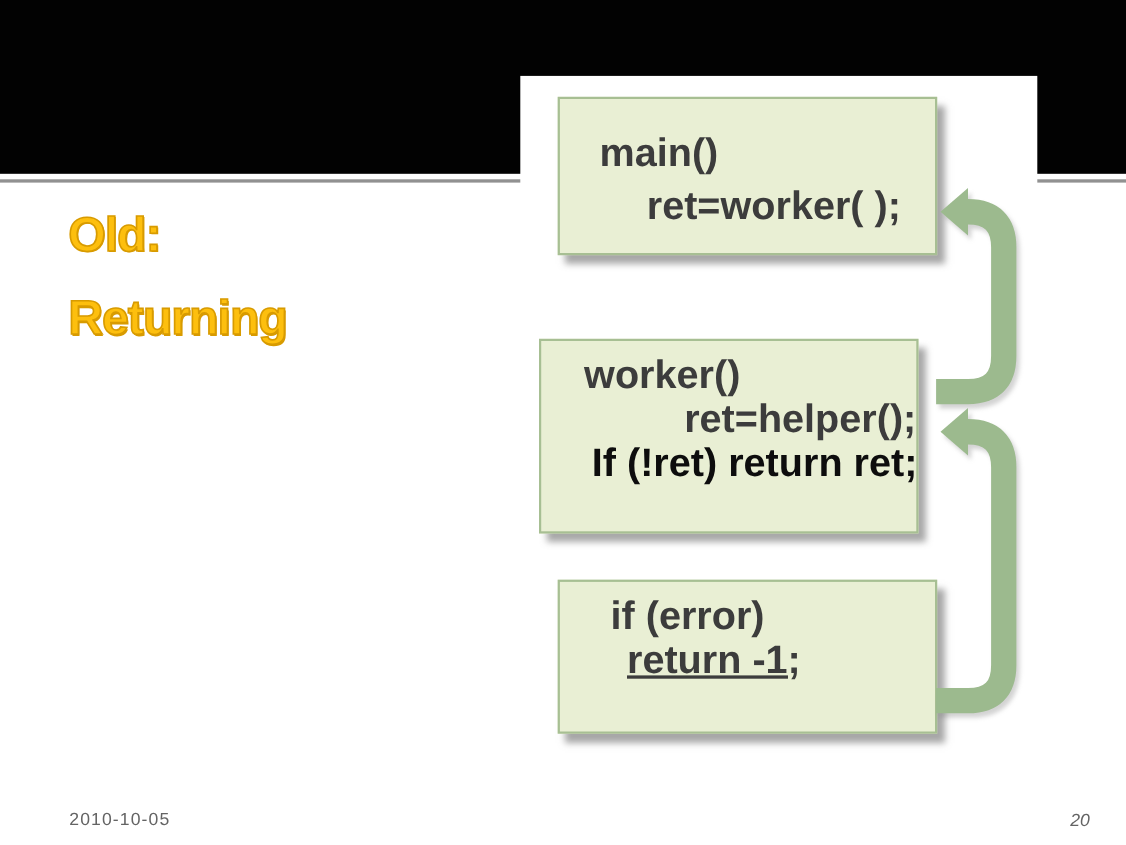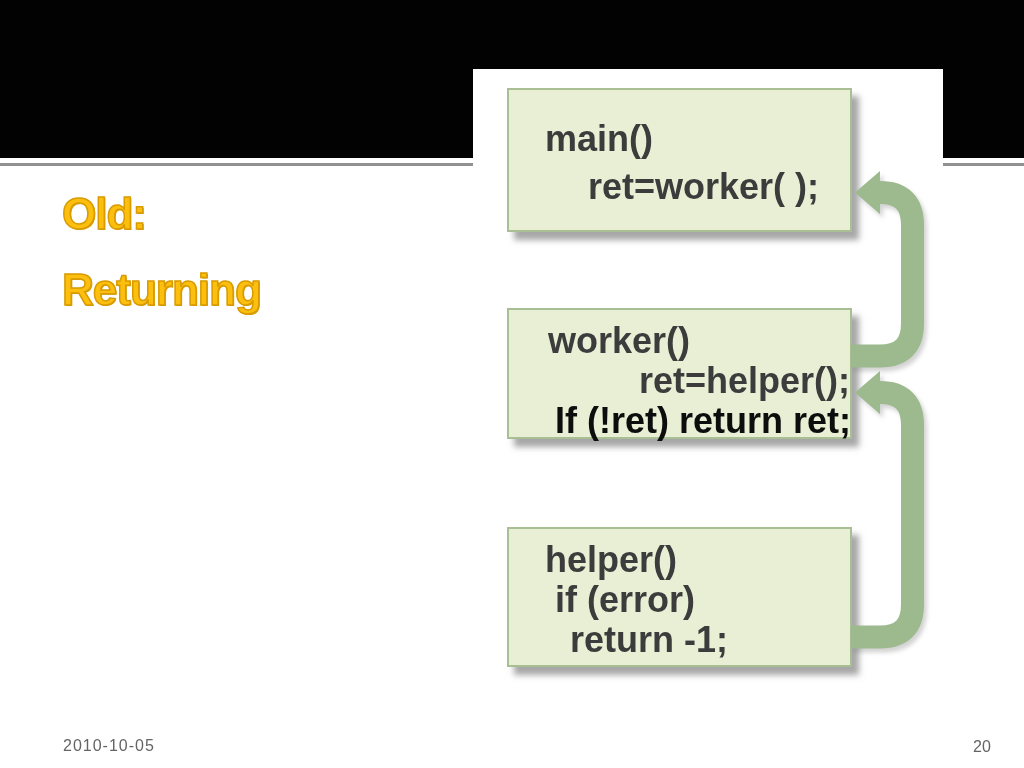--- a/index.html
+++ b/index.html
@@ -44,47 +44,47 @@
     box-shadow:7px 8px 6px rgba(95,95,95,0.55);
     color:var(--code-text);
     font-size:36px; font-weight:bold;
   }
   .box .code-line { white-space:pre; }
 
   .box-main   { left:507px; top:88px;  height:144px; padding:25px 0 0 36px; }
   .box-main   .code-line { line-height:48px; }
   .box-main   .l2 { margin-left:12px;text-align:center; }
 
-  .box-worker { left:507px; top:308px; height:131px; padding:11px 0 0 39px; }
+  .box-worker { left:490px; top:308px; height:177px; padding:11px 0 0 39px; }
   .box-worker .code-line { line-height:40px; }
   .box-worker .l2 { margin-left:10px;text-align:right; }
   .box-worker .l3 { margin-left:7px; color:#0d0d0d; }
 
   .box-helper { left:507px; top:527px; height:140px; padding:11px 0 0 36px; }
   .box-helper .code-line { line-height:40px; }
   .box-helper .l2 { margin-left:10px; }
-  .box-helper .l3 { margin-left:25px; }
+  .box-helper .l3 { margin-left:25px;text-decoration:underline; }
 
   
   .arrow-layer {
     position:absolute; left:0; top:0; width:1024px; height:768px;
     z-index:5; pointer-events:none;
     filter:drop-shadow(3px 4px 2px rgba(110,110,110,0.30));
   }
   .arrow-layer path    { fill:none; stroke:var(--arrow-green); stroke-width:23px; }
   .arrow-layer polygon { fill:var(--arrow-green); }
 
   
   .footer-date {
     position:absolute; left:63px; top:737px; z-index:3;
     font-size:16px; color:var(--footer-gray); letter-spacing:1px;
   }
   .footer-page {
     position:absolute; left:973px; top:738px; z-index:3;
-    font-size:16px; color:var(--footer-gray);
+    font-size:16px; color:var(--footer-gray);font-style:italic;
   }
 </style>
 </head>
 <body>
 
 <div class="slide">
 
   <div class="top-bar"></div>
   <div class="separator"></div>
   <div class="panel"></div>
@@ -99,21 +99,20 @@
     <div class="code-line l2">ret=worker( );</div>
   </div>
 
   <div class="box box-worker">
     <div class="code-line l1">worker()</div>
     <div class="code-line l2">ret=helper();</div>
     <div class="code-line l3">If (!ret) return ret;</div>
   </div>
 
   <div class="box box-helper">
-    <div class="code-line l1">helper()</div>
     <div class="code-line l2">if (error)</div>
     <div class="code-line l3">return -1;</div>
   </div>
 
   <svg class="arrow-layer" viewBox="0 0 1024 768" xmlns="http://www.w3.org/2000/svg">
     <g>
       <path d="M 851 356 H 880 Q 912.5 356 912.5 323.5 V 225 Q 912.5 192.5 880 192.5 H 876"></path>
       <polygon points="855,192.5 880,171 880,214"></polygon>
     </g>
     <g>

